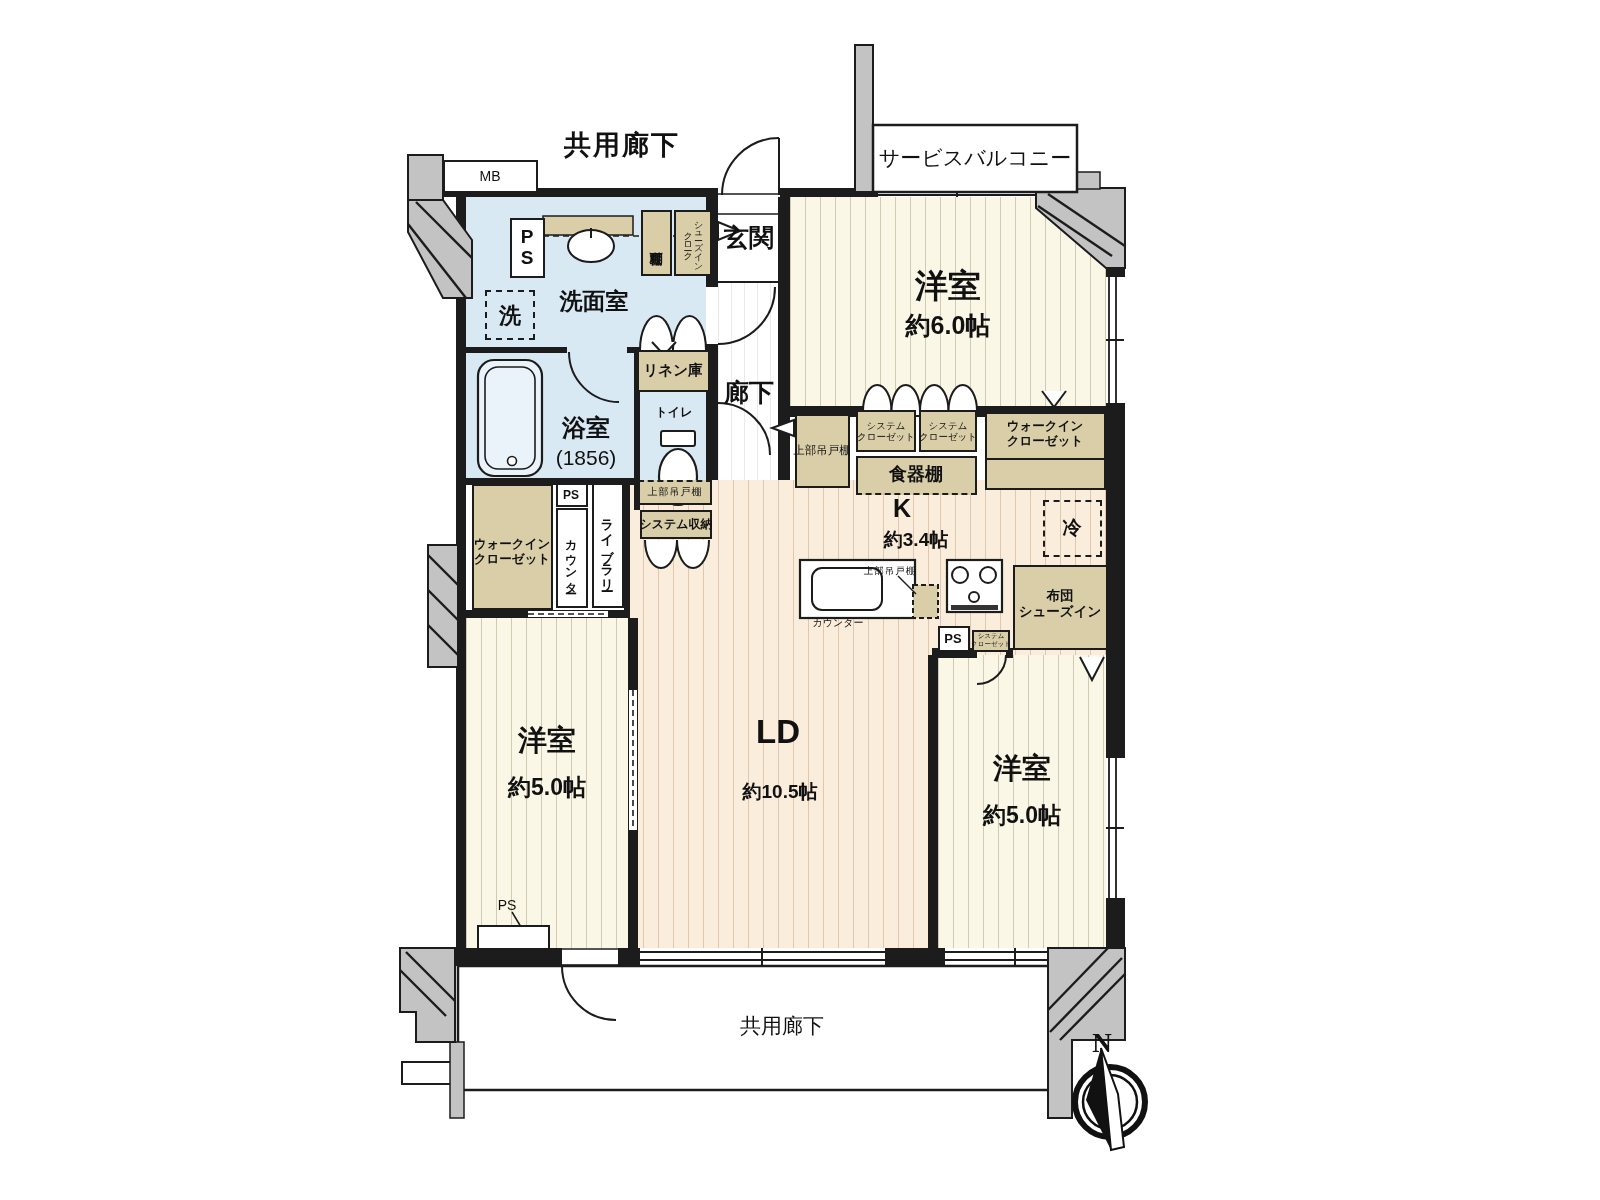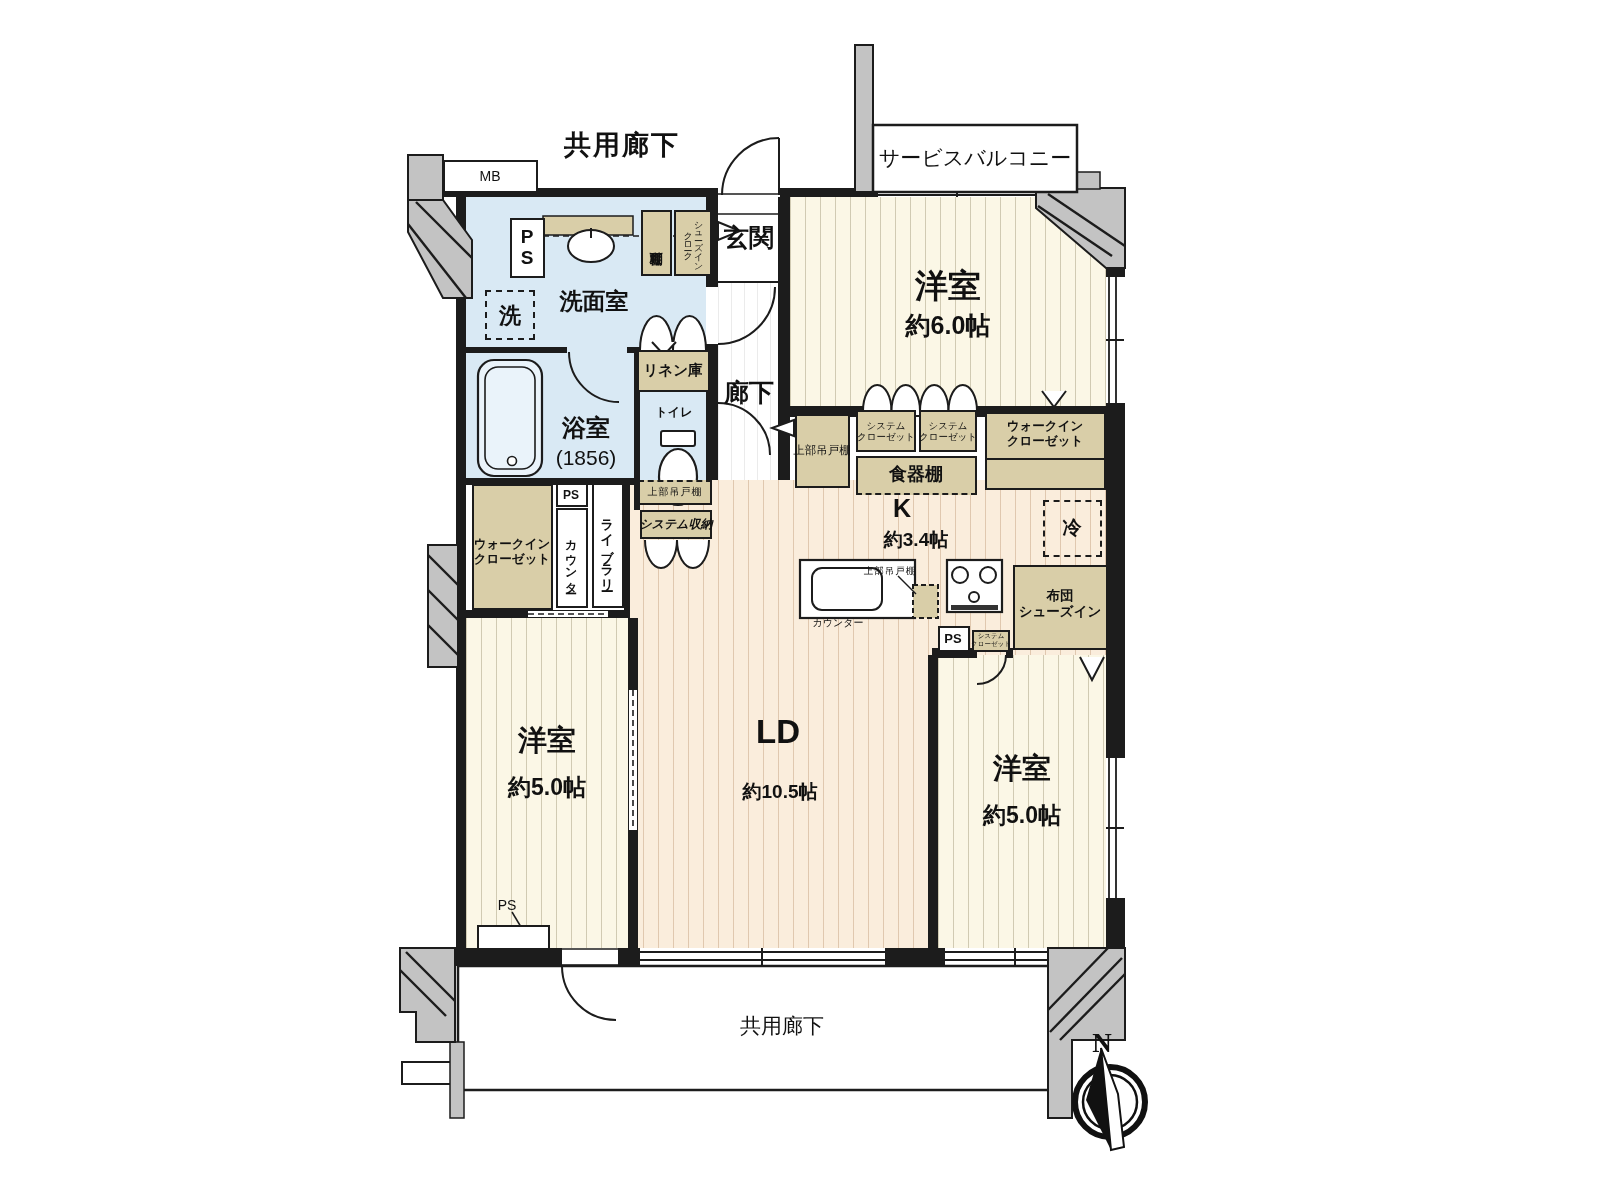--- a/index.html
+++ b/index.html
@@ -281,21 +281,21 @@
   <div class="lbl" style="left:953px;top:639px;font-size:13px;font-weight:600;">PS</div>
   <div class="lbl" style="left:991px;top:640px;font-size:6.5px;">システム
 クローゼット</div>
 
   <div class="lbl" style="left:512px;top:552px;font-size:12.5px;font-weight:600;">ウォークイン
 クローゼット</div>
   <div class="lbl" style="left:571px;top:495px;font-size:12px;font-weight:600;">PS</div>
   <div class="lbl vtext" style="left:571px;top:559px;font-size:12px;font-weight:600;">カウンター</div>
   <div class="lbl vtext" style="left:607px;top:547px;font-size:13px;font-weight:600;">ライブラリー</div>
   <div class="lbl" style="left:675px;top:492px;font-size:10px;letter-spacing:1px;">上部吊戸棚</div>
-  <div class="lbl" style="left:676px;top:524px;font-size:12px;font-weight:600;font-style:italic;">システム収納</div>
+  <div class="lbl" style="left:676px;top:524px;font-size:12px;font-weight:600;">システム収納</div>
 
   <div class="lbl" style="left:778px;top:732px;font-size:33px;font-weight:600;">LD</div>
   <div class="lbl" style="left:780px;top:792px;font-size:19px;font-weight:600;">約10.5帖</div>
 
   <div class="lbl" style="left:547px;top:740px;font-size:29px;font-weight:600;">洋室</div>
   <div class="lbl" style="left:547px;top:788px;font-size:23px;font-weight:600;">約5.0帖</div>
   <div class="lbl" style="left:1022px;top:768px;font-size:29px;font-weight:600;">洋室</div>
   <div class="lbl" style="left:1022px;top:816px;font-size:23px;font-weight:600;">約5.0帖</div>
 
   <div class="lbl" style="left:507px;top:905px;font-size:14px;">PS</div>

